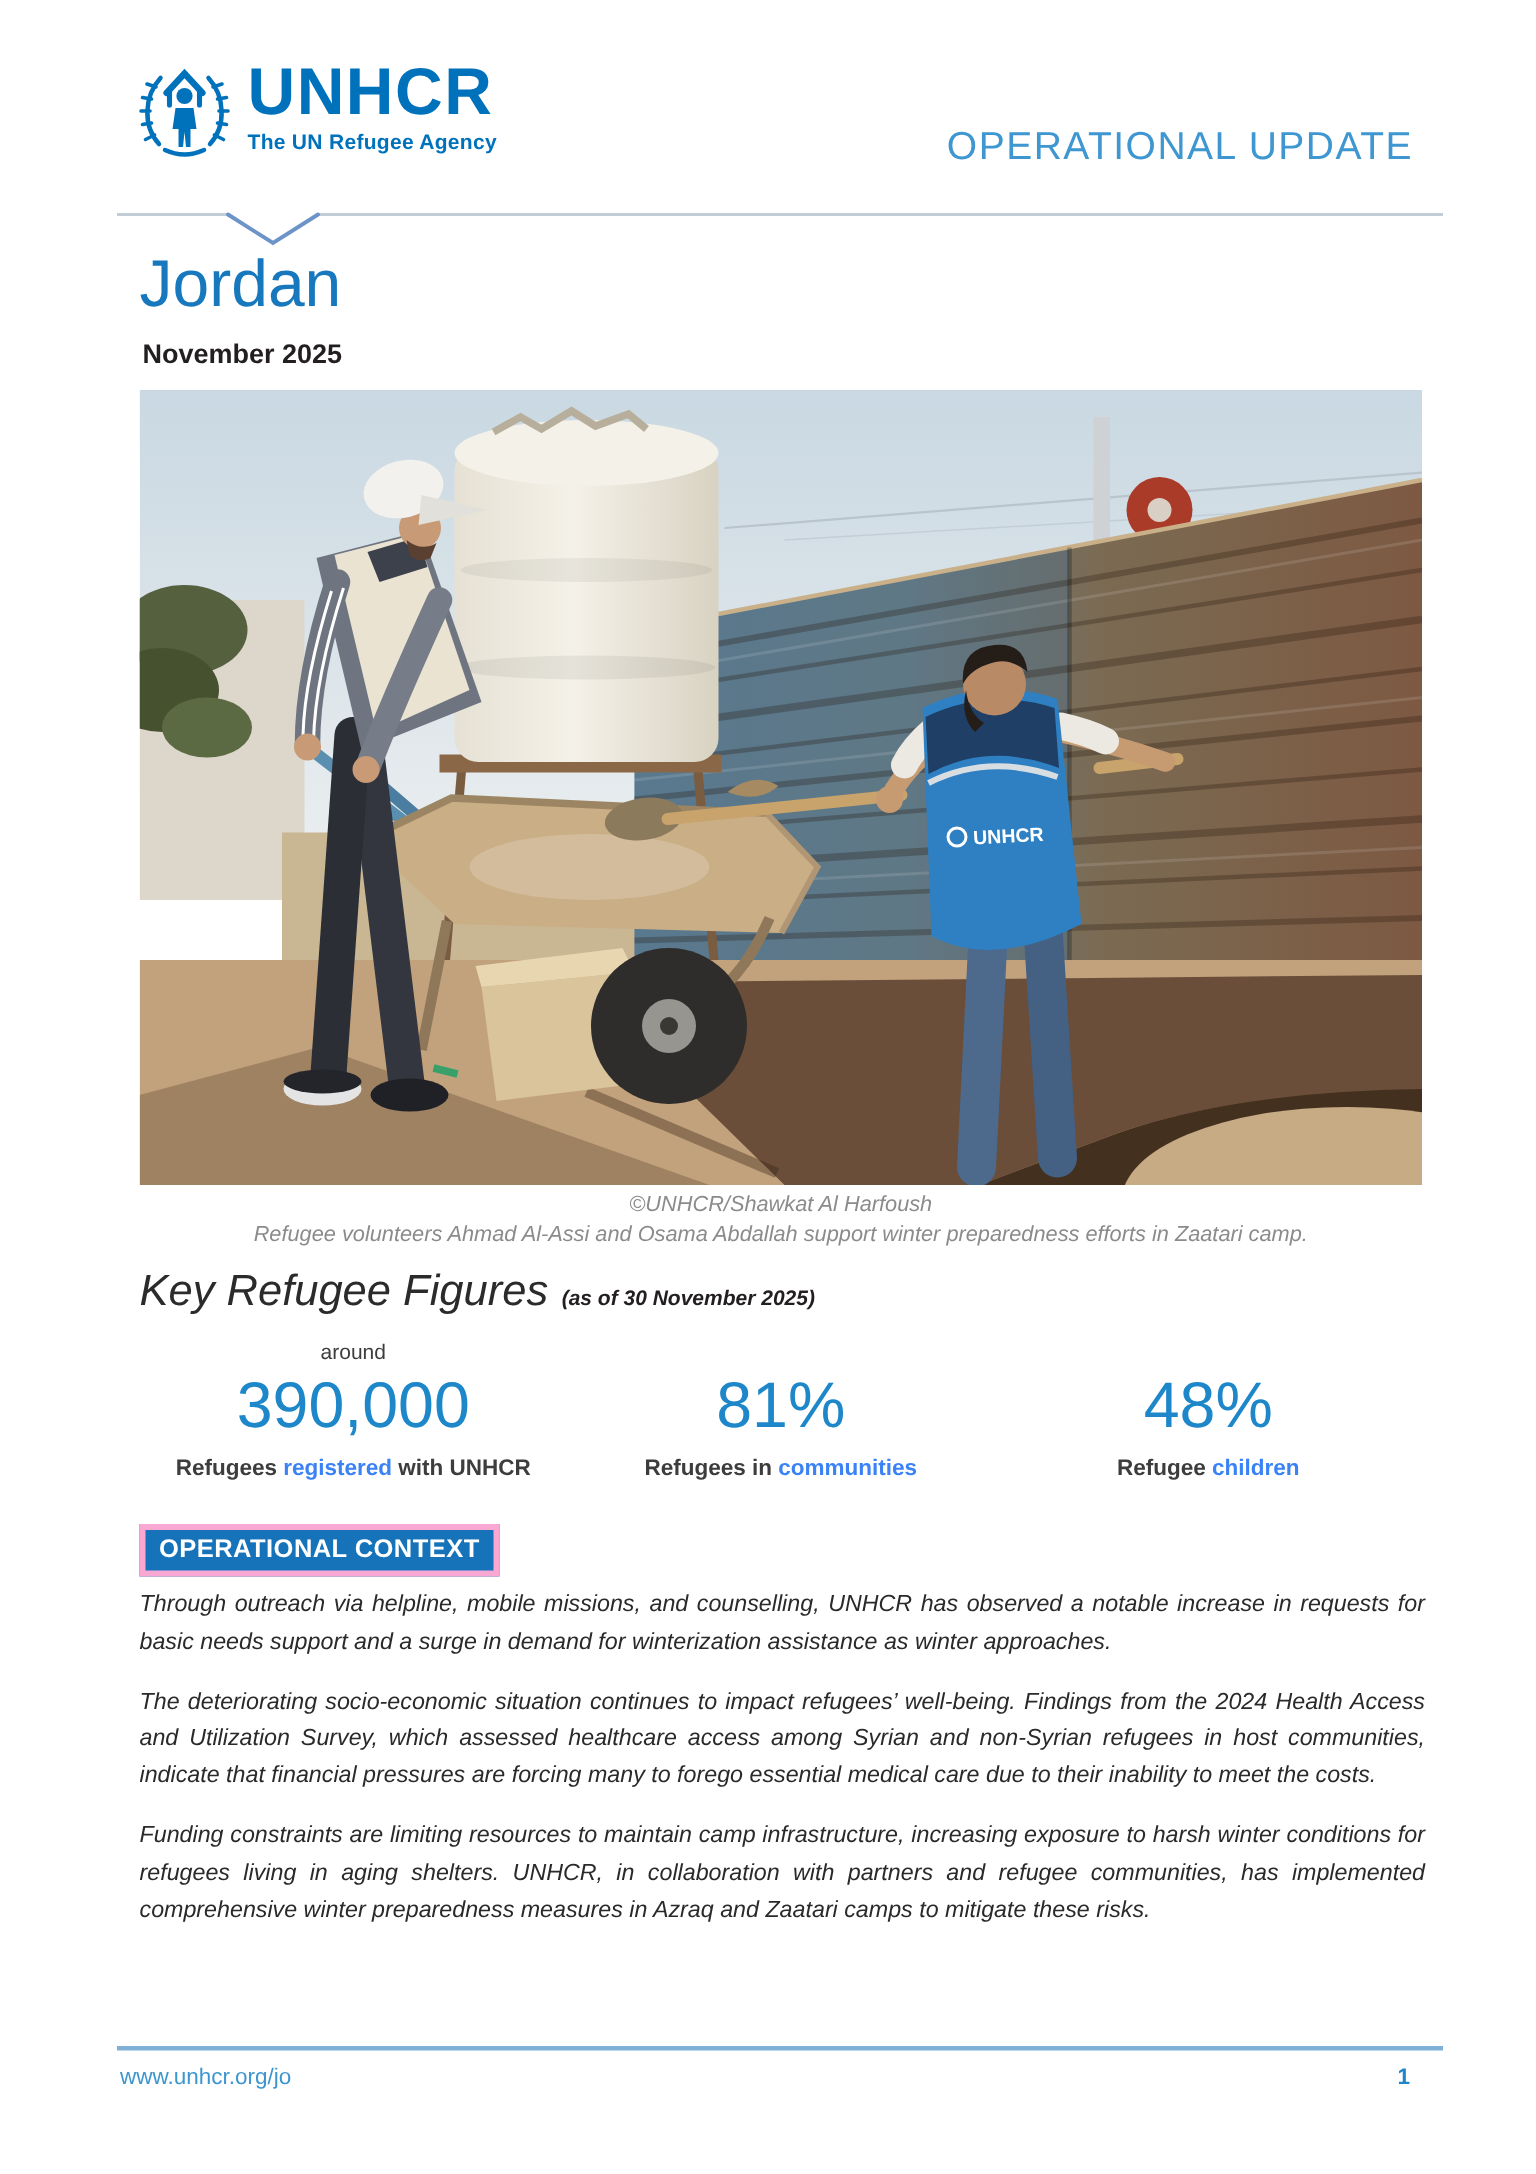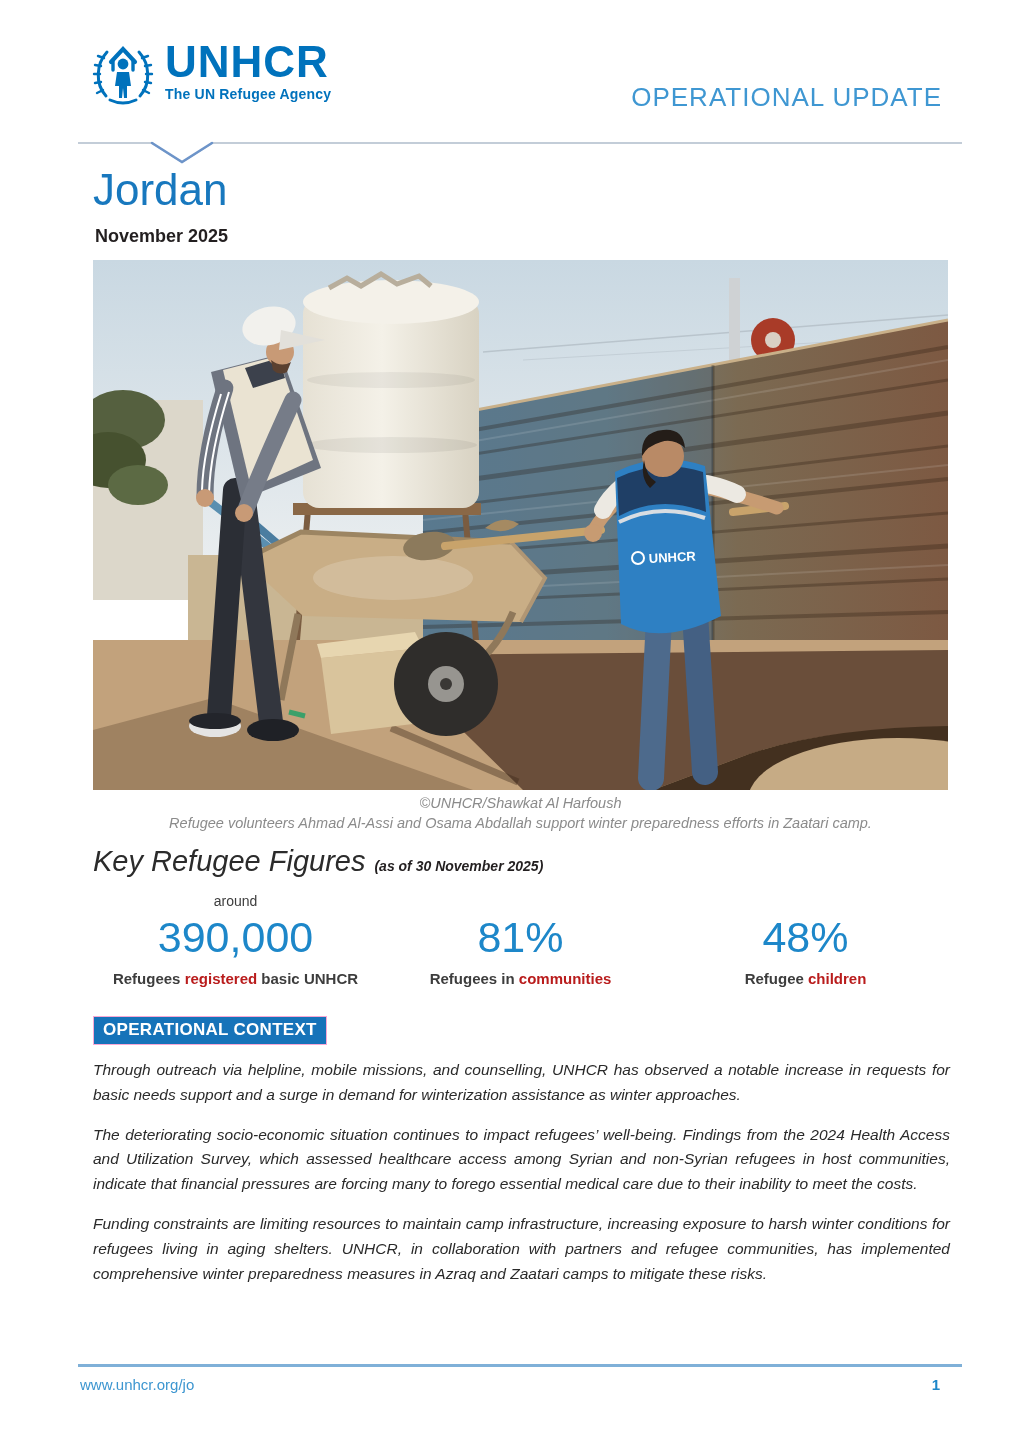--- a/index.html
+++ b/index.html
@@ -26,24 +26,24 @@
   .caption { position:absolute; left:85px; top:794px; width:855px; text-align:center;
              font-style:italic; font-size:14.5px; color:#8b8b8b; line-height:1.35; }
   
   .kf-heading { position:absolute; left:85px; top:845px; font-size:29px; color:#2b2b2b;font-style:italic; }
   .kf-asof { font-size:14px; font-weight:bold; color:#231f20; margin-left:9px; }
   .stats-row { position:absolute; left:85px; top:893px; width:855px; display:flex; }
   .stat { flex:1 1 0; text-align:center; }
   .stat-qualifier { height:22px; font-size:14px; color:#3d3d3d; }
   .stat-value { font-size:43px; color:#1d87c9; line-height:1.05; }
   .stat-label { margin-top:10px; font-size:15px; font-weight:bold; color:#3d3d3d; }
-  .stat-label .hl { color:#b91c1c; }
+  .stat-label .hl { color:#3b82f6; }
   
   .section-bar { position:absolute; left:85px; top:1016px; display:inline-block;
-                 background:#1673b9; border:1px solid #f9a8d4; color:#ffffff;
+                 background:#1673b9; border:4px solid #f9a8d4; color:#ffffff;
                  font-size:17px; font-weight:bold; letter-spacing:0.3px; padding:3px 9px 4px 9px; }
   .paragraphs { position:absolute; left:85px; top:1058px; width:857px; }
   .paragraphs p { font-size:15.5px; color:#2a2a2a; line-height:1.6; text-align:justify; margin-bottom:15px;font-style:italic; }
   
   .footer-line { position:absolute; left:70px; top:1364px; width:884px; height:3px; background:#7fb0d8; }
   .footer-link { position:absolute; left:72px; top:1376px; font-size:15px; color:#3d96d0; text-decoration:none; }
   .page-num { position:absolute; right:76px; top:1376px; font-size:15px; font-weight:bold; color:#1d87c9; }
 </style>
 </head>
 <body>
@@ -259,21 +259,21 @@
   </div>
 
   <div class="kf-heading">
     <span>Key Refugee Figures</span><span class="kf-asof">(as of 30 November 2025)</span>
   </div>
 
   <div class="stats-row">
     <div class="stat">
       <div class="stat-qualifier">around</div>
       <div class="stat-value">390,000</div>
-      <div class="stat-label"><span>Refugees </span><span class="hl">registered</span><span> basic UNHCR</span></div>
+      <div class="stat-label"><span>Refugees </span><span class="hl">registered</span><span> with UNHCR</span></div>
     </div>
     <div class="stat">
       <div class="stat-qualifier"></div>
       <div class="stat-value">81%</div>
       <div class="stat-label"><span>Refugees in </span><span class="hl">communities</span><span></span></div>
     </div>
     <div class="stat">
       <div class="stat-qualifier"></div>
       <div class="stat-value">48%</div>
       <div class="stat-label"><span>Refugee </span><span class="hl">children</span><span></span></div>

